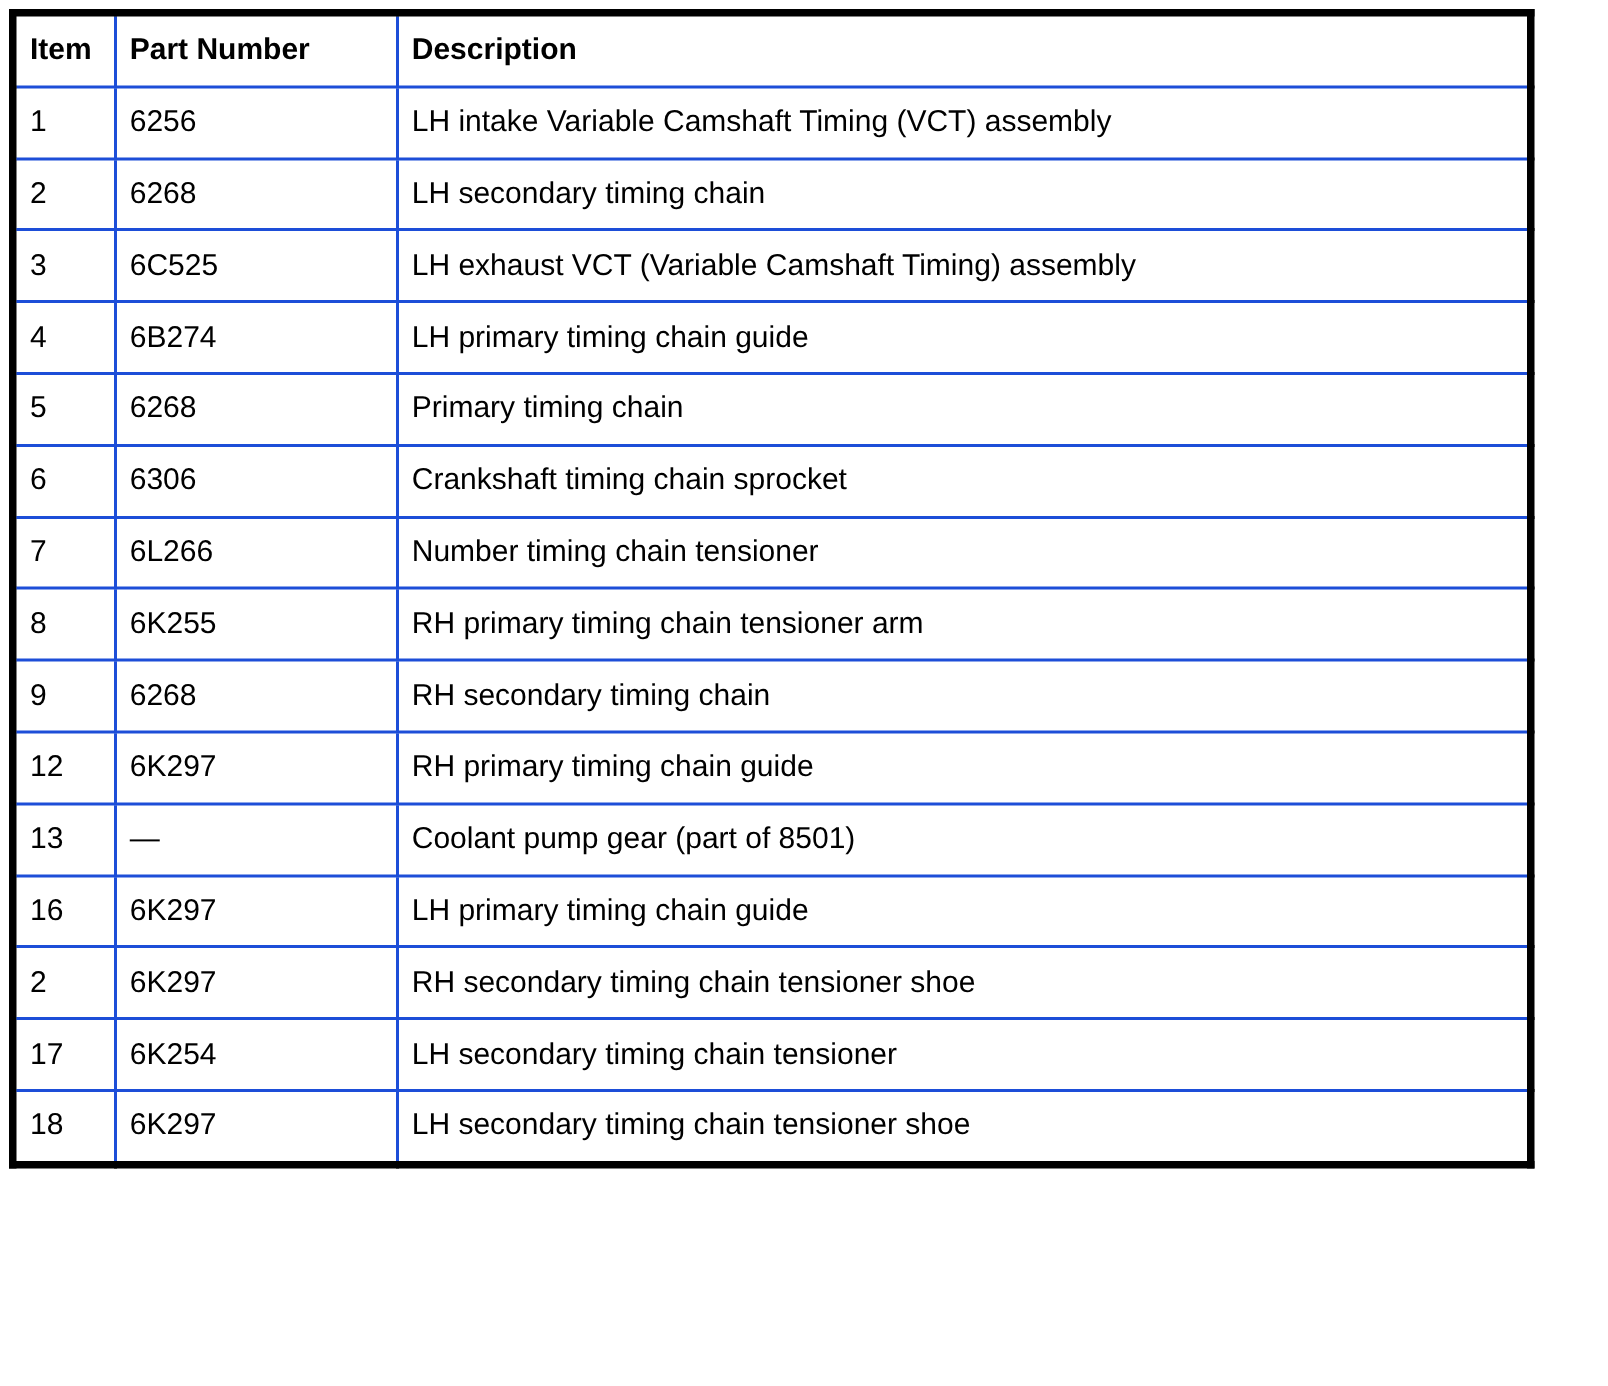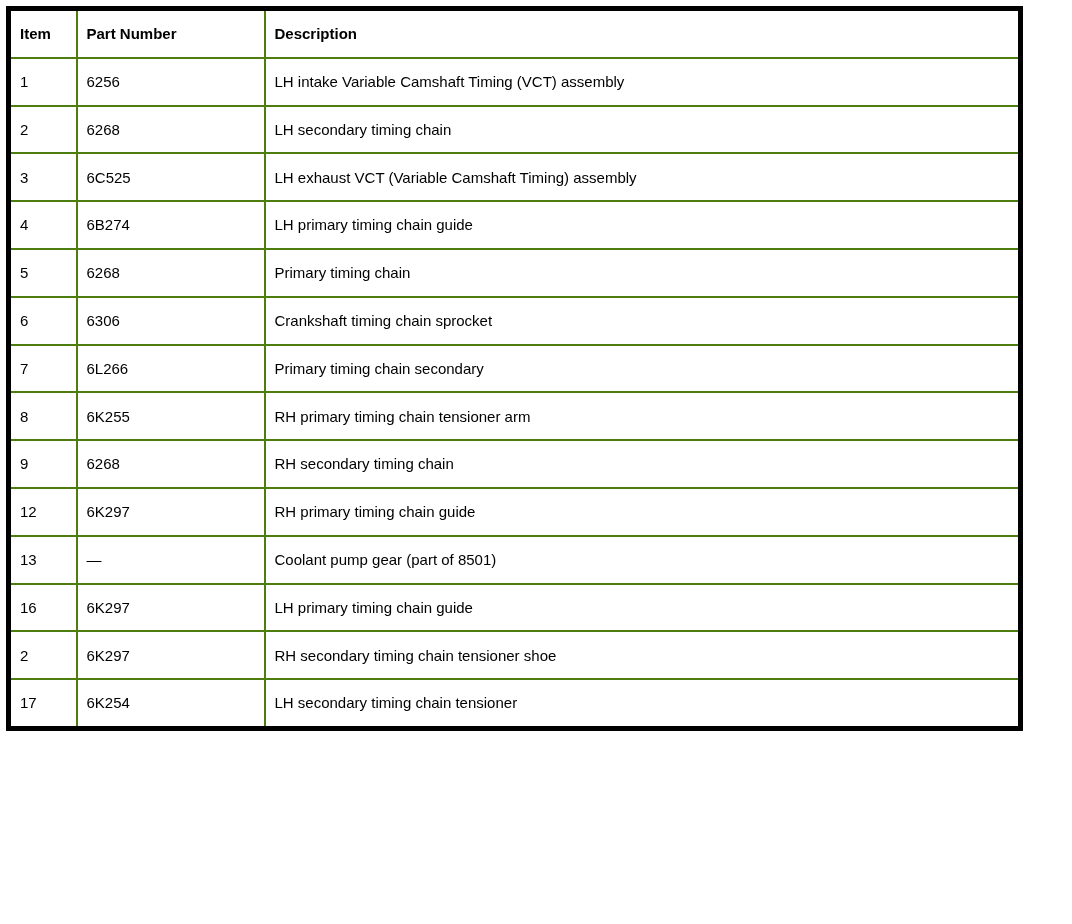--- a/index.html
+++ b/index.html
@@ -21,24 +21,24 @@
     top: 6px;
   }
   table.parts-table {
     border-collapse: collapse;
     background: #ffffff;
     border: 5px solid #000000;
     table-layout: fixed;
   }
   table.parts-table th,
   table.parts-table td {
-    border: 2px solid #4d7c0f;
+    border: 2px solid #1d4ed8;
     padding: 0 8px 0 9px;
     height: 45.8px;
-    font-size: 15px;
+    font-size: 20px;
     line-height: 1.15;
     text-align: left;
     vertical-align: middle;
     color: #000000;
     white-space: nowrap;
     overflow: hidden;
   }
   table.parts-table th {
     font-weight: bold;
   }
@@ -90,21 +90,21 @@
           <td>Primary timing chain</td>
         </tr>
         <tr>
           <td>6</td>
           <td>6306</td>
           <td>Crankshaft timing chain sprocket</td>
         </tr>
         <tr>
           <td>7</td>
           <td>6L266</td>
-          <td>Primary timing chain secondary</td>
+          <td>Number timing chain tensioner</td>
         </tr>
         <tr>
           <td>8</td>
           <td>6K255</td>
           <td>RH primary timing chain tensioner arm</td>
         </tr>
         <tr>
           <td>9</td>
           <td>6268</td>
           <td>RH secondary timing chain</td>
@@ -127,15 +127,20 @@
         <tr>
           <td>2</td>
           <td>6K297</td>
           <td>RH secondary timing chain tensioner shoe</td>
         </tr>
         <tr>
           <td>17</td>
           <td>6K254</td>
           <td>LH secondary timing chain tensioner</td>
         </tr>
+        <tr>
+          <td>18</td>
+          <td>6K297</td>
+          <td>LH secondary timing chain tensioner shoe</td>
+        </tr>
       </tbody>
   </table>
 </div>
 
 </body></html>

